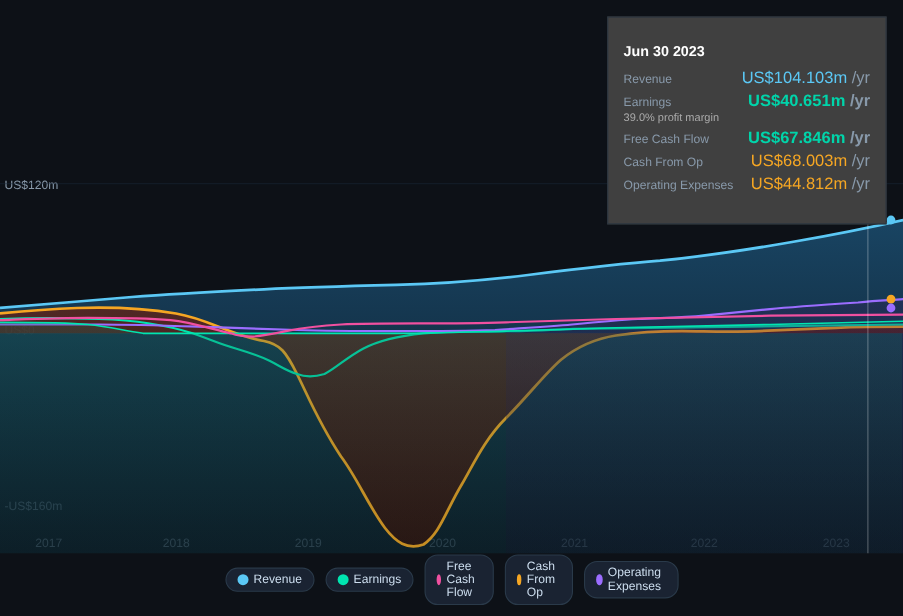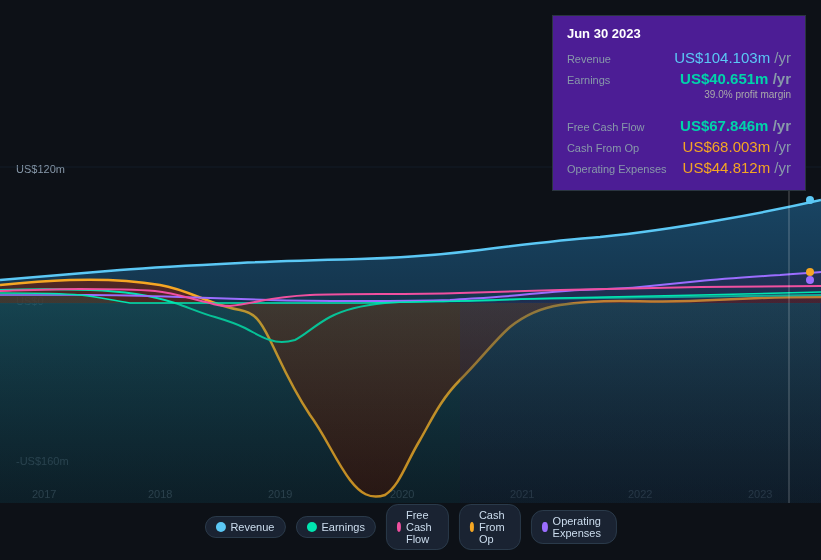--- a/index.html
+++ b/index.html
@@ -10,23 +10,23 @@
       font-family: Arial, sans-serif;
       overflow: hidden;
       position: relative;
     }
 
     
     .tooltip {
       position: absolute;
       top: 15px;
       right: 15px;
-      background: #4c1d95;
+      background: #404040;
       border: 1px solid #2a3540;
-      padding: 10px 14px;
+      padding: 23px 14px;
       min-width: 230px;
       z-index: 10;
     }
     .tooltip-date {
       color: #ffffff;
       font-size: 13px;
       font-weight: bold;
       margin-bottom: 8px;
     }
     .tooltip-row {
@@ -40,32 +40,32 @@
       font-size: 11px;
       margin-right: 16px;
     }
     .tooltip-value {
       font-size: 15px;
       white-space: nowrap;
     }
     .tooltip-sub {
       color: #aaaaaa;
       font-size: 10px;
-      text-align: right;
+      text-align: left;
       margin-top: -2px;
-      margin-bottom: 17px;
+      margin-bottom: 4px;
     }
     .val-blue { color: #5bc8f5; }
     .val-green { color: #00d4aa; font-weight: bold; }
     .val-orange { color: #f5a623; }
 
     
     .y-label {
       position: absolute;
-      left: 16px;
+      left: 4px;
       color: #8899aa;
       font-size: 11px;
     }
 
     
     .x-label {
       position: absolute;
       bottom: 60px;
       color: #8899aa;
       font-size: 11px;

